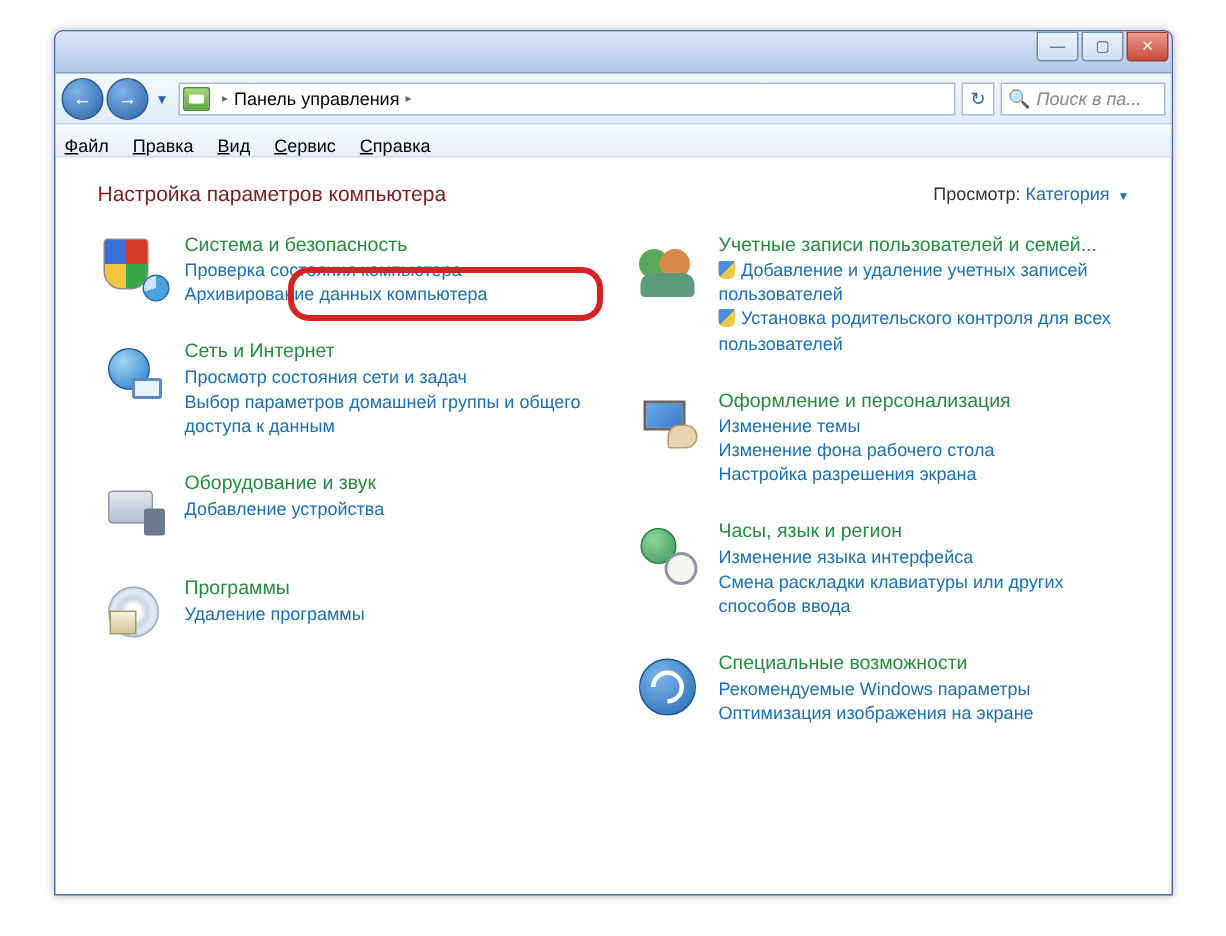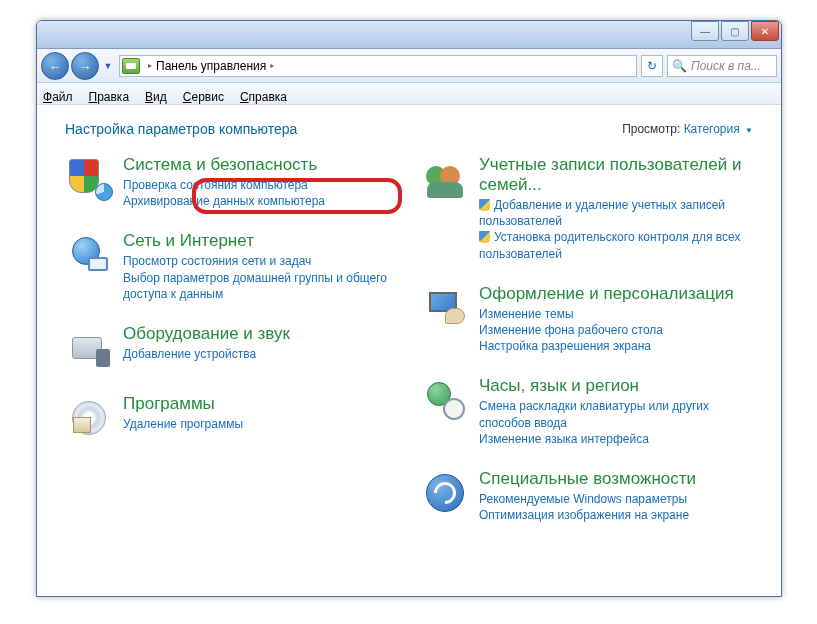--- a/index.html
+++ b/index.html
@@ -135,21 +135,21 @@
   height: calc(100% - 84px);
   overflow: auto;
 }
 .content-header {
   display: flex;
   justify-content: space-between;
   align-items: center;
   margin-bottom: 18px;
 }
 .page-title {
-  color: #0369a1;
+  color: #7f1d1d;
   font-size: 14px;
 }
 .view-by {
   font-size: 12px;
 }
 .view-by .lbl { color: #333; }
 .view-by .val { color: #1a6fb5; }
 .view-by .arr { color: #1a6fb5; font-size: 8px; margin-left: 2px; }
 .cols {
   display: flex;
@@ -163,21 +163,21 @@
 .cat-icon {
   width: 48px; height: 48px;
   flex-shrink: 0;
   margin-right: 10px;
   display:flex; align-items:center; justify-content:center;
   font-size: 36px;
 }
 .cat-body { flex: 1; }
 .cat-title {
   color: #258b3e;
-  font-size: 17px;
+  font-size: 13px;
   display: block;
   margin-bottom: 2px;
 }
 .cat-link {
   display: block;
   color: #1a6fb5;
   font-size: 12px;
   line-height: 1.35;
 }
 .cat-link.shield::before {
@@ -352,22 +352,22 @@
           </div>
           <div class="cat">
             <div class="cat-icon">
               <div class="ic-clock">
                 <div class="globe"></div>
                 <div class="clk"></div>
               </div>
             </div>
             <div class="cat-body">
               <a class="cat-title">Часы, язык и регион</a>
+              <a class="cat-link">Изменение языка интерфейса</a>
               <a class="cat-link">Смена раскладки клавиатуры или других способов ввода</a>
-              <a class="cat-link">Изменение языка интерфейса</a>
             </div>
           </div>
           <div class="cat">
             <div class="cat-icon">
               <div class="ic-acc"></div>
             </div>
             <div class="cat-body">
               <a class="cat-title">Специальные возможности</a>
               <a class="cat-link">Рекомендуемые Windows параметры</a>
               <a class="cat-link">Оптимизация изображения на экране</a>

